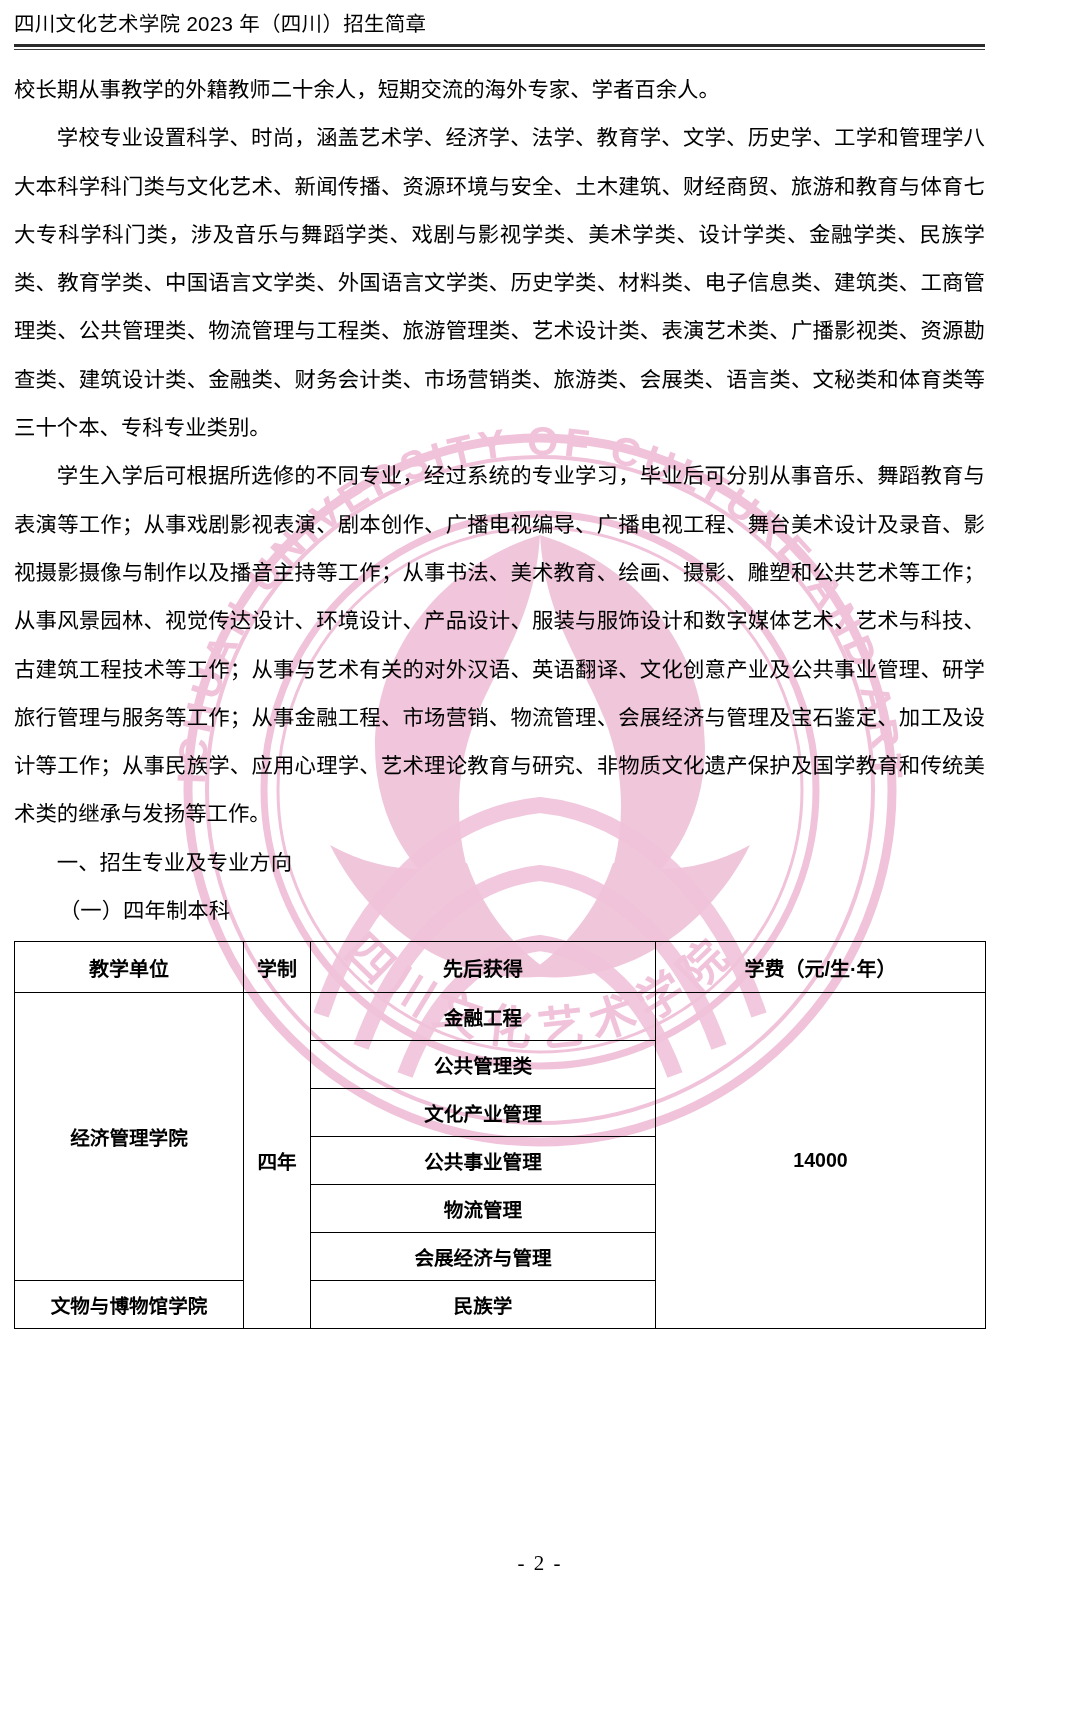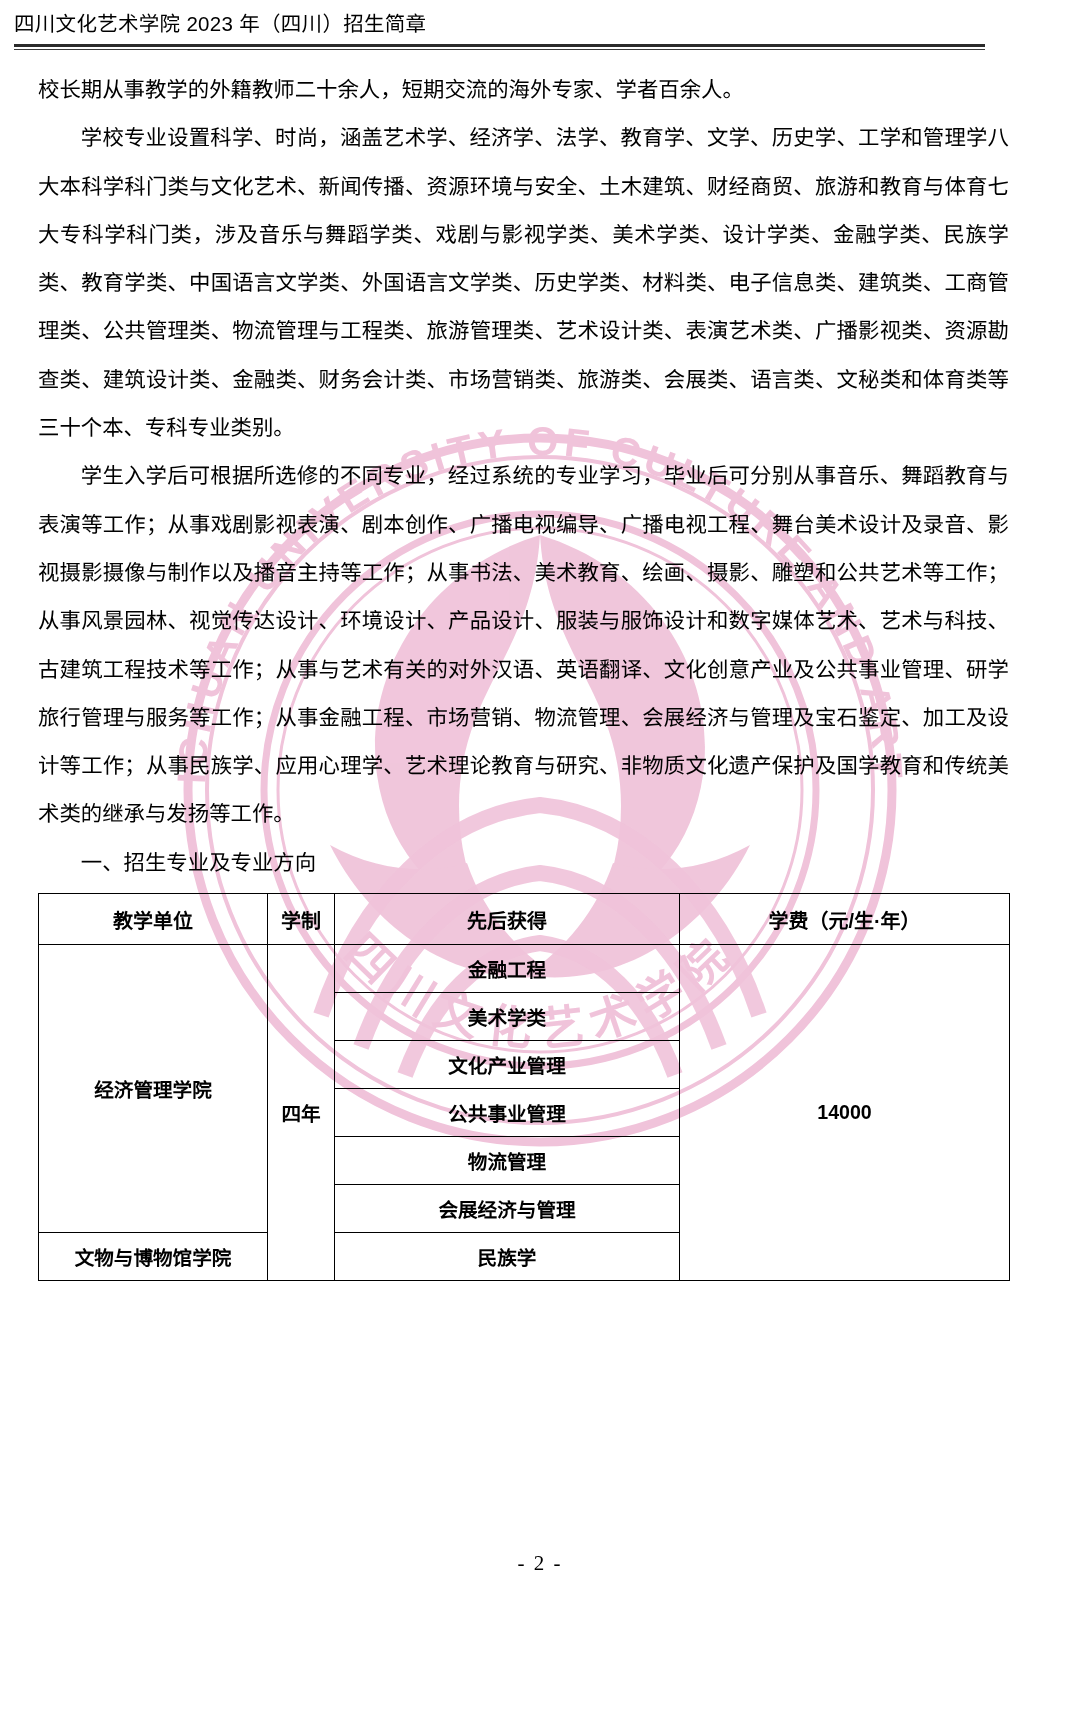--- a/index.html
+++ b/index.html
@@ -63,21 +63,20 @@
     background: #3a3a3a;
     margin-top: 2.4px;
   }
 
   
   .content {
     position: absolute;
     left: 14px;
     top: 66px;
     width: 971px;
-    margin-left: 24px;
   }
   p.para {
     margin: 0 0 0 0;
     font-size: 21.4px;
     line-height: 48.3px;
     text-align: justify;
     text-justify: inter-ideograph;
     letter-spacing: 0px;
   }
   p.indent { text-indent: 2em; }
@@ -181,20 +180,21 @@
     <div class="header-rule-thin"></div>
   </div>
 
   <div class="content">
 
     <p class="para">校长期从事教学的外籍教师二十余人，短期交流的海外专家、学者百余人。</p>
     <p class="para indent">学校专业设置科学、时尚，涵盖艺术学、经济学、法学、教育学、文学、历史学、工学和管理学八大本科学科门类与文化艺术、新闻传播、资源环境与安全、土木建筑、财经商贸、旅游和教育与体育七大专科学科门类，涉及音乐与舞蹈学类、戏剧与影视学类、美术学类、设计学类、金融学类、民族学类、教育学类、中国语言文学类、外国语言文学类、历史学类、材料类、电子信息类、建筑类、工商管理类、公共管理类、物流管理与工程类、旅游管理类、艺术设计类、表演艺术类、广播影视类、资源勘查类、建筑设计类、金融类、财务会计类、市场营销类、旅游类、会展类、语言类、文秘类和体育类等三十个本、专科专业类别。</p>
     <p class="para indent">学生入学后可根据所选修的不同专业，经过系统的专业学习，毕业后可分别从事音乐、舞蹈教育与表演等工作；从事戏剧影视表演、剧本创作、广播电视编导、广播电视工程、舞台美术设计及录音、影视摄影摄像与制作以及播音主持等工作；从事书法、美术教育、绘画、摄影、雕塑和公共艺术等工作；从事风景园林、视觉传达设计、环境设计、产品设计、服装与服饰设计和数字媒体艺术、艺术与科技、古建筑工程技术等工作；从事与艺术有关的对外汉语、英语翻译、文化创意产业及公共事业管理、研学旅行管理与服务等工作；从事金融工程、市场营销、物流管理、会展经济与管理及宝石鉴定、加工及设计等工作；从事民族学、应用心理学、艺术理论教育与研究、非物质文化遗产保护及国学教育和传统美术类的继承与发扬等工作。</p>
 
     <h3 class="heading">一、招生专业及专业方向</h3>
+    <h3 class="heading sub">（一）四年制本科</h3>
 
     <div class="table-wrap">
       <table class="majors">
         <colgroup>
           <col class="c-unit">
             <col class="c-len">
             <col class="c-major">
             <col class="c-fee">
         </colgroup>
         <thead>
@@ -206,21 +206,21 @@
           </tr>
         </thead>
         <tbody>
           <tr>
             <td class="body-cell" rowspan="6">经济管理学院</td>
             <td class="body-cell len-cell" rowspan="7">四年</td>
             <td class="body-cell">金融工程</td>
             <td class="body-cell fee-cell" rowspan="7">14000</td>
           </tr>
           <tr>
-            <td class="body-cell">美术学类</td>
+            <td class="body-cell">公共管理类</td>
           </tr>
           <tr>
             <td class="body-cell">文化产业管理</td>
           </tr>
           <tr>
             <td class="body-cell">公共事业管理</td>
           </tr>
           <tr>
             <td class="body-cell">物流管理</td>
           </tr>

